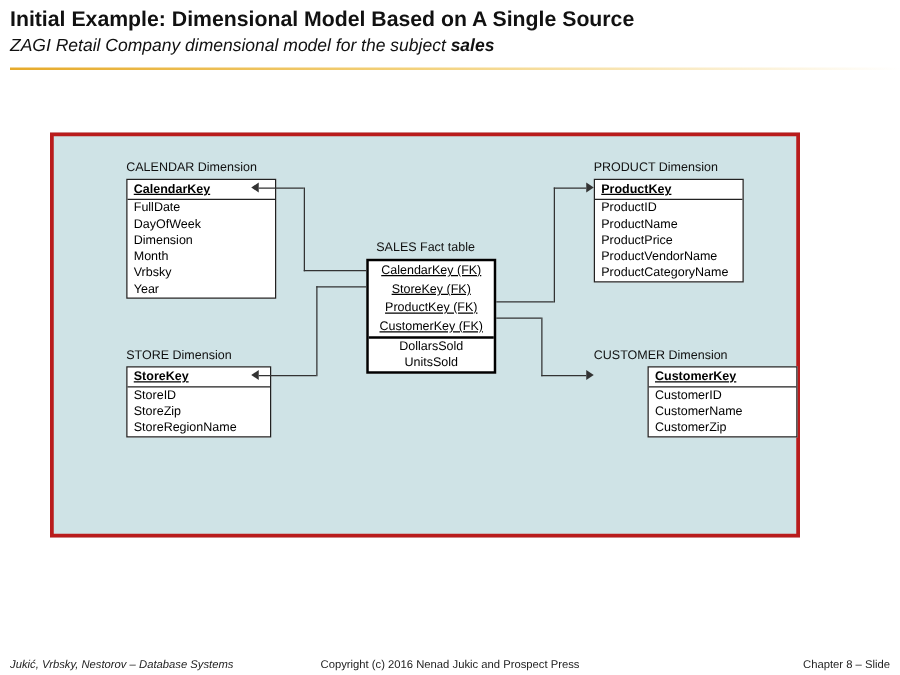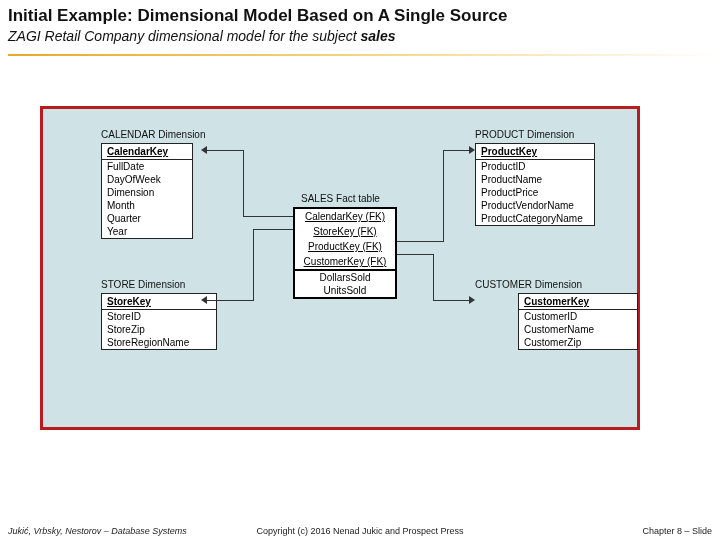--- a/index.html
+++ b/index.html
@@ -65,27 +65,27 @@
   <div class="title">Initial Example: Dimensional Model Based on A Single Source</div>
   <div class="subtitle">
     <span>ZAGI Retail Company dimensional model for the subject </span><span class="bold">sales</span>
   </div>
   <div class="accent-line"></div>
 
   <div class="diagram-wrap">
     <div class="diagram">
 
       <div class="tbl-title" style="left:58px; top:20px;">CALENDAR Dimension</div>
-      <div class="tbl" style="left:58px; top:34px; width:92px;">
+      <div class="tbl" style="left:58px; top:34px; width:120px;">
         <div class="pk">CalendarKey</div>
         <div class="row">FullDate</div>
         <div class="row">DayOfWeek</div>
         <div class="row">Dimension</div>
         <div class="row">Month</div>
-        <div class="row">Quarter</div>
+        <div class="row">Vrbsky</div>
         <div class="row">Year</div>
       </div>
 
       <div class="tbl-title" style="left:58px; top:170px;">STORE Dimension</div>
       <div class="tbl" style="left:58px; top:184px; width:116px;">
         <div class="pk">StoreKey</div>
         <div class="row">StoreID</div>
         <div class="row">StoreZip</div>
         <div class="row">StoreRegionName</div>
       </div>

